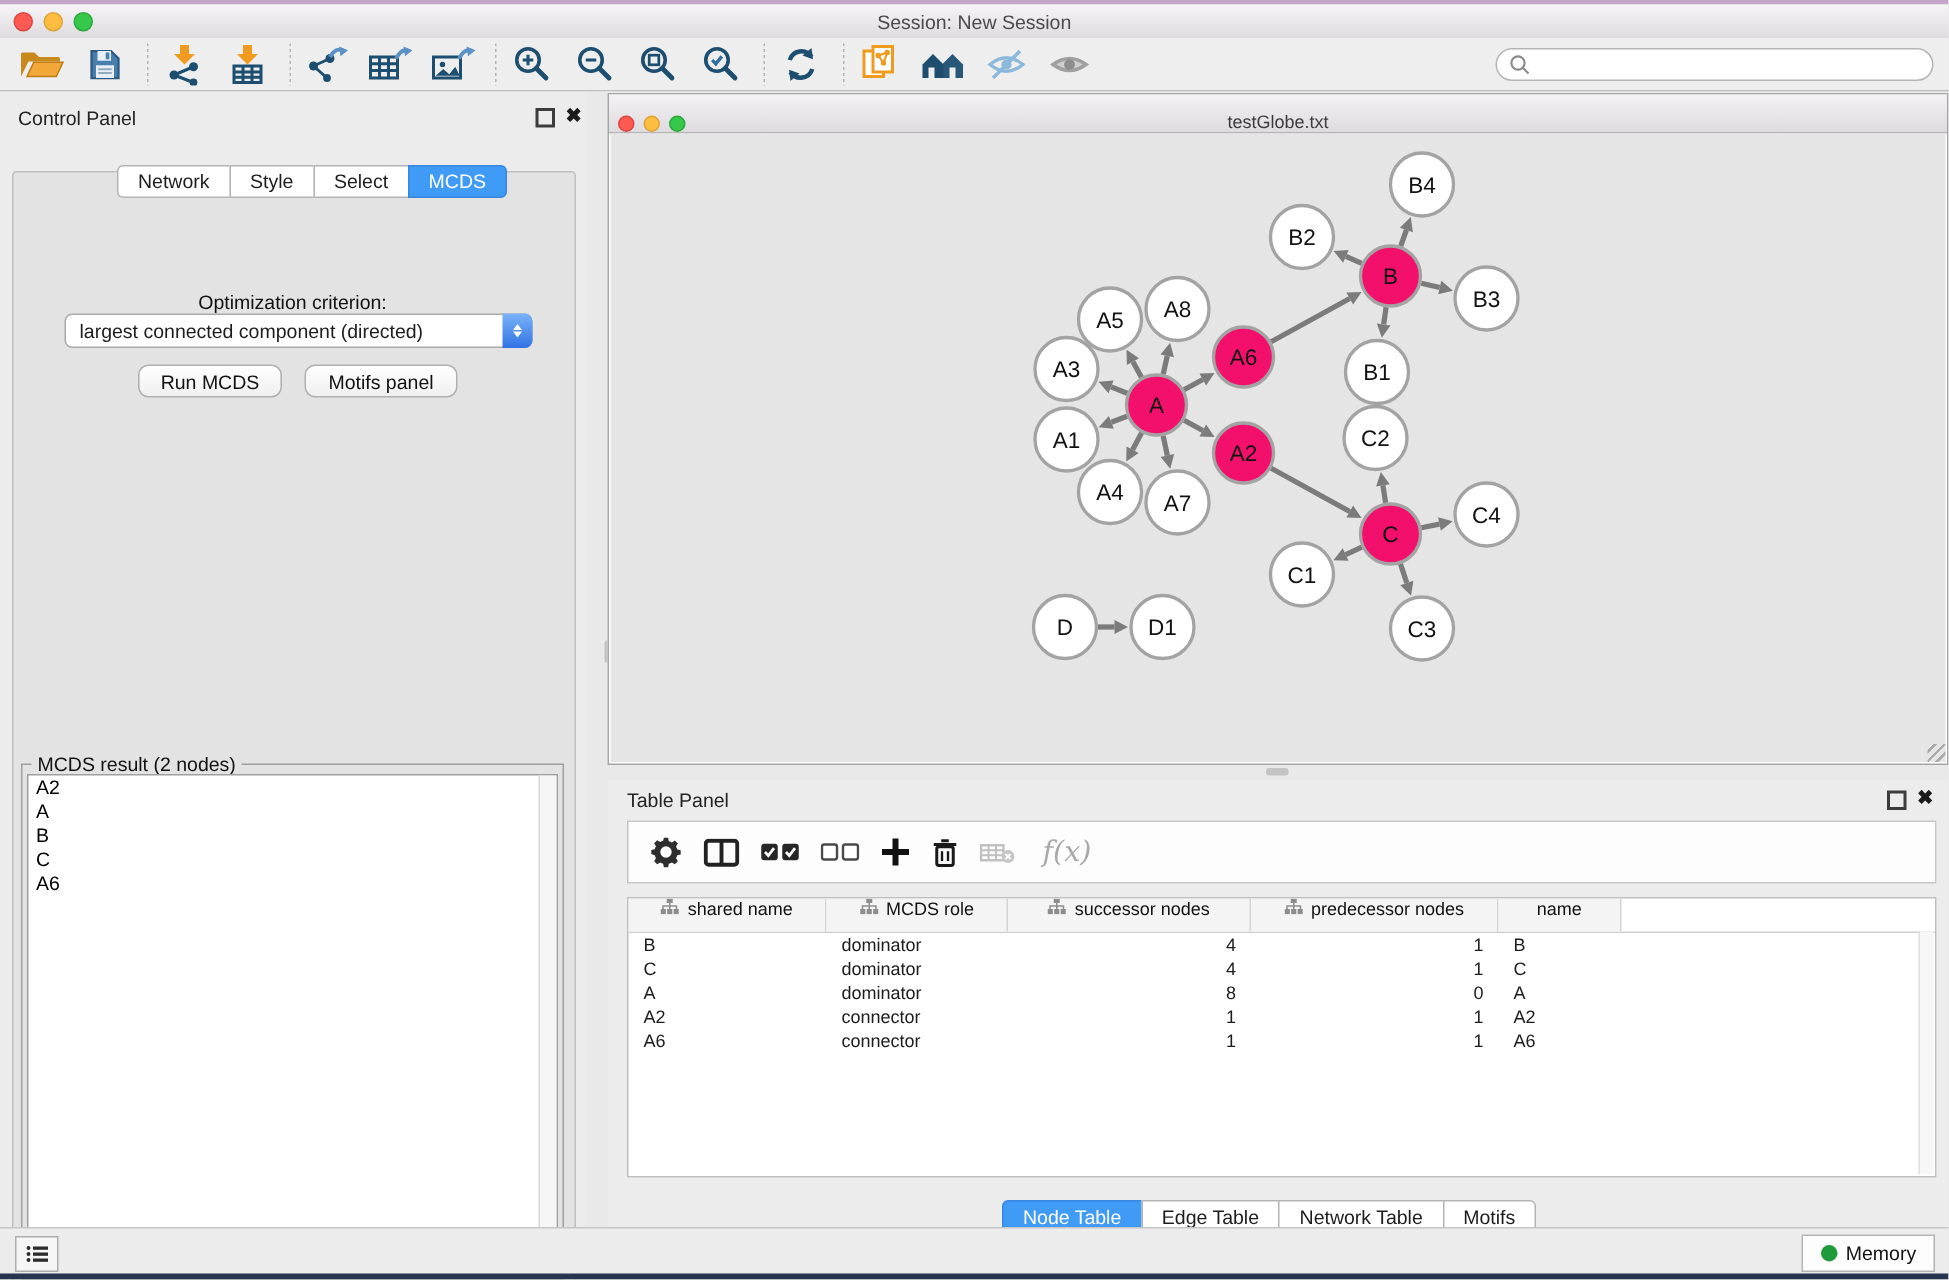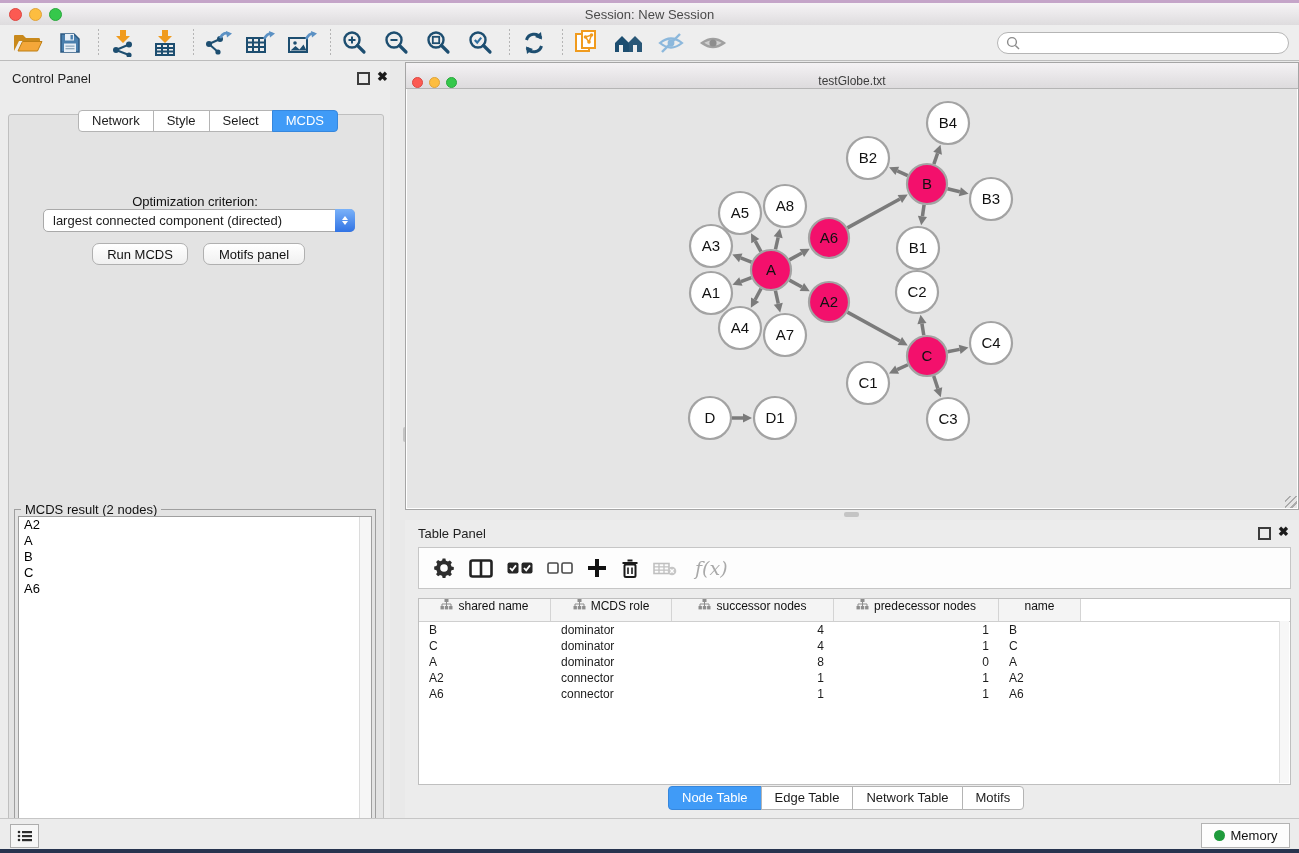--- a/index.html
+++ b/index.html
@@ -545,21 +545,21 @@
           <div class="td col-0">A6</div>
           <div class="td col-1">connector</div>
           <div class="td col-2 num">1</div>
           <div class="td col-3 num">1</div>
           <div class="td col-4">A6</div>
         </div>
       </div>
     <div id="table-vscroll"></div>
   </div>
 
-  <div class="tabbar" id="bottom-tabs" style="left:263px;top:266px;">
+  <div class="tabbar" id="bottom-tabs" style="left:263px;top:280px;">
       <span class="tab big active">Node Table</span>
       <span class="tab big">Edge Table</span>
       <span class="tab big">Network Table</span>
       <span class="tab big">Motifs</span>
     </div>
 </div>
 
 <div class="abs" id="status-bar">
   <span id="list-btn">
     <svg width="16" height="14" viewBox="0 0 16 14">

